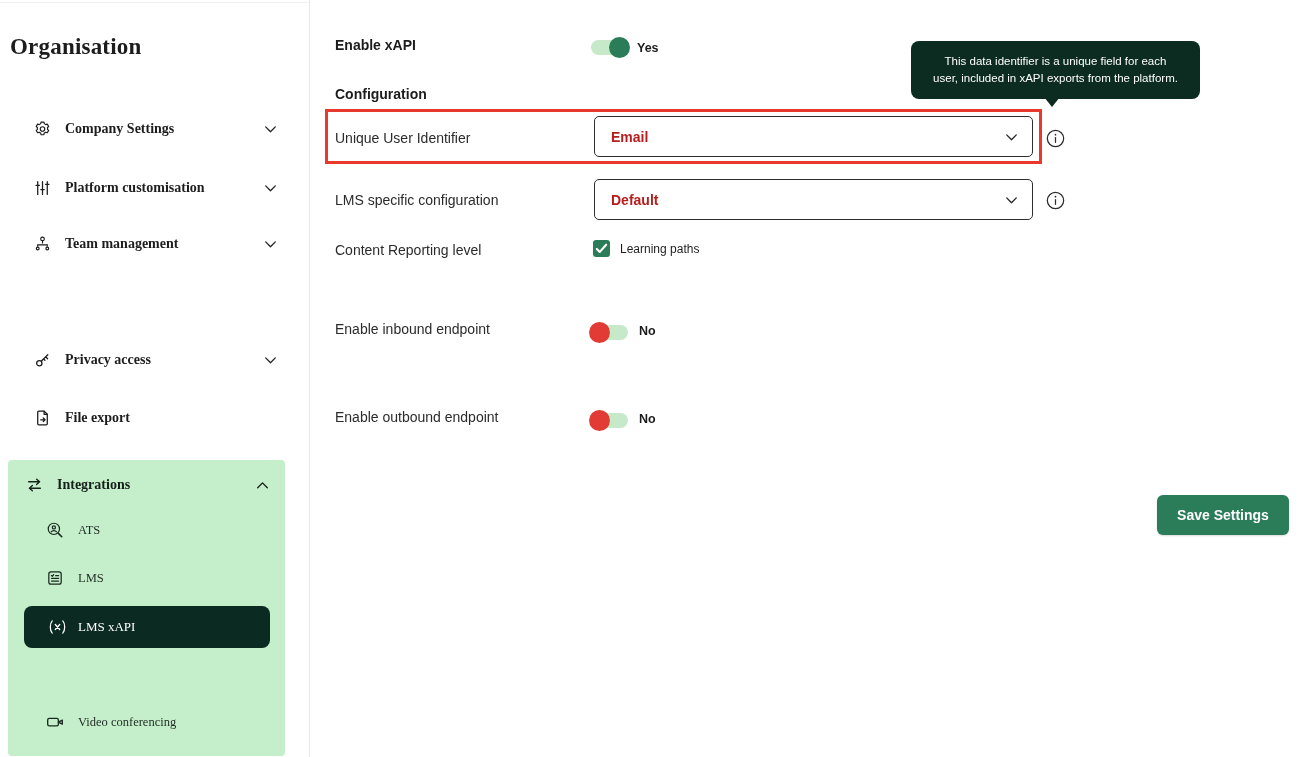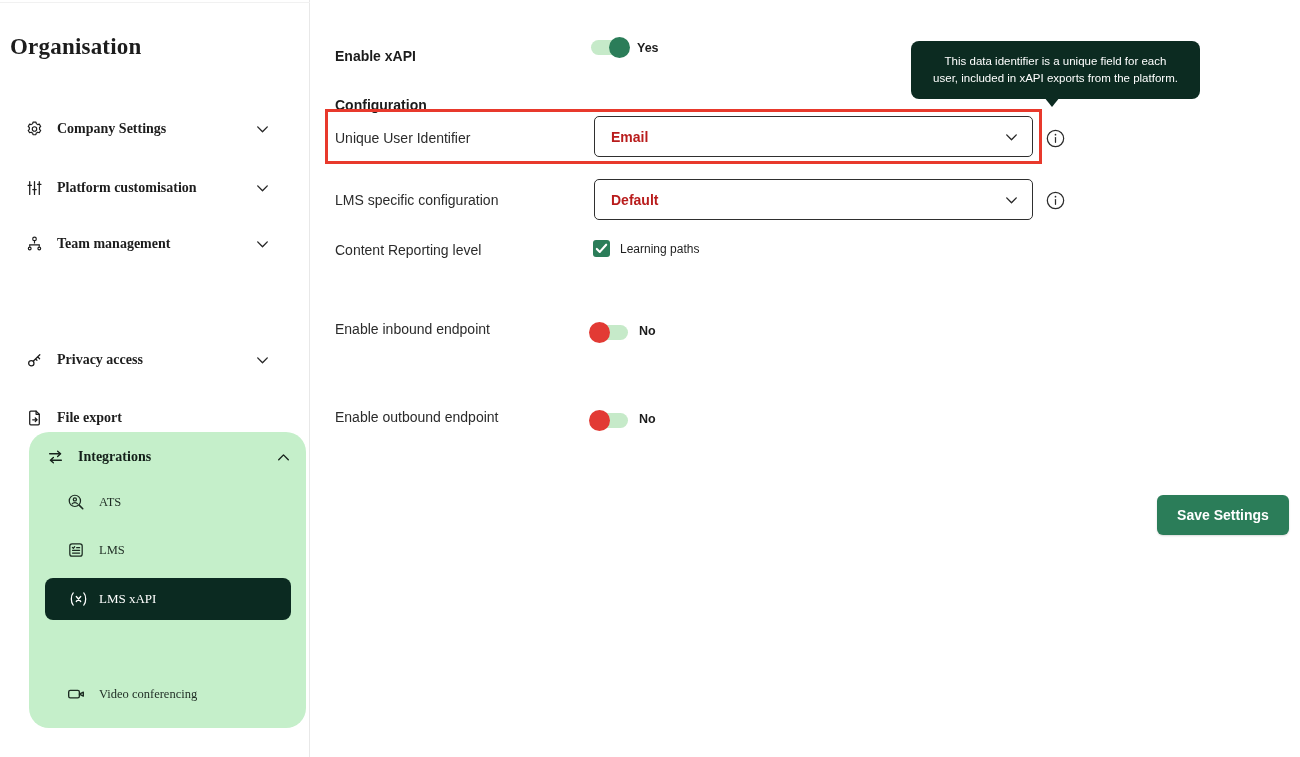--- a/index.html
+++ b/index.html
@@ -4,48 +4,48 @@
 <style>
   * { margin:0; padding:0; box-sizing:border-box; }
   html,body { width:1300px; height:757px; background:#fff; font-family:"Liberation Sans", sans-serif; }
   .stage { position:relative; width:1300px; height:757px; overflow:hidden; background:#fff; }
 
   
   .sidebar { position:absolute; left:0; top:0; width:310px; height:757px; background:#fff; border-right:1px solid #e8e8e8;font-family:Liberation Serif, serif; }
   .top-hairline { position:absolute; left:0; top:2px; width:310px; height:1px; background:#f1f1f1; }
   .sidebar-title { position:absolute; left:10px; top:34px; font-size:23px; font-weight:700; color:#1c1c1c; letter-spacing:.2px; }
 
-  .nav-item { position:absolute; left:0; width:298px; height:34px; cursor:pointer;padding-left:28px; }
+  .nav-item { position:absolute; left:8px; width:298px; height:34px; cursor:pointer;padding-left:28px; }
   .nav-icon { position:absolute; left:26px; top:50%; transform:translateY(-50%); width:17px; height:17px; color:#1d1d1d; }
   .nav-icon svg { width:100%; height:100%; display:block; }
   .nav-label { position:absolute; left:57px; top:50%; transform:translateY(-50%); font-size:14px; font-weight:700; color:#1d1d1d; white-space:nowrap; }
   .nav-chevron { position:absolute; left:254px; top:50%; transform:translateY(-50%); width:17px; height:17px; color:#2a2a2a; }
   .nav-chevron svg { width:100%; height:100%; display:block; }
 
-  .integrations-block { position:absolute; left:8px; top:432px; width:277px; height:296px; background:#c5efca; border-radius:20px;margin-left:21px; }
+  .integrations-block { position:absolute; left:8px; top:460px; width:277px; height:296px; background:#c5efca; border-radius:4px; }
   .int-row { position:absolute; left:0; width:277px; height:34px; cursor:pointer; }
   .int-icon { position:absolute; left:18px; top:50%; transform:translateY(-50%); width:17px; height:17px; color:#17231c; }
   .int-icon svg { width:100%; height:100%; display:block; }
   .int-label { position:absolute; left:49px; top:50%; transform:translateY(-50%); font-size:14px; font-weight:700; color:#14201a; }
   .int-chevron { position:absolute; left:246px; top:50%; transform:translateY(-50%); width:17px; height:17px; color:#17231c; }
   .int-chevron svg { width:100%; height:100%; display:block; }
 
   .sub-row { position:absolute; left:0; width:277px; height:34px; cursor:pointer; }
   .sub-icon { position:absolute; left:38px; top:50%; transform:translateY(-50%); width:18px; height:18px; color:#1b2a21; }
   .sub-icon svg { width:100%; height:100%; display:block; }
   .sub-label { position:absolute; left:70px; top:50%; transform:translateY(-50%); font-size:12.5px; color:#1e2b23; white-space:nowrap; }
 
   .selected-pill { position:absolute; left:16px; top:146px; width:246px; height:42px; background:#0b2a21; border-radius:8px; cursor:pointer; }
   .pill-icon { position:absolute; left:24px; top:50%; transform:translateY(-50%); width:19px; height:16px; color:#fff; }
   .pill-icon svg { width:100%; height:100%; display:block; }
   .pill-label { position:absolute; left:54px; top:50%; transform:translateY(-50%); font-size:13px; color:#ffffff; }
 
   
   .field-label { position:absolute; font-size:14px; color:#2b2b2b; white-space:nowrap; }
-  .bold-label { position:absolute; font-size:14px; font-weight:700; color:#1c1c1c; white-space:nowrap;margin-top:11px; }
+  .bold-label { position:absolute; font-size:14px; font-weight:700; color:#1c1c1c; white-space:nowrap; }
 
   .toggle { position:absolute; width:37px; height:15px; border-radius:8px; background:#c6eac9; cursor:pointer; }
   .toggle .knob { position:absolute; width:21px; height:21px; border-radius:50%; top:-3px; }
   .toggle.on .knob { right:-2px; background:#2b7d59; }
   .toggle.off .knob { left:-2px; background:#e23a34; }
   .toggle-value { position:absolute; font-size:12.5px; font-weight:700; color:#1c1c1c; }
 
   .highlight-rect { position:absolute; left:325px; top:109px; width:717px; height:55px; border:3px solid #e8392c; background:transparent; pointer-events:none; }
 
   .dropdown { position:absolute; left:594px; width:439px; height:41px; border:1.5px solid #2f2f2f; border-radius:5px; background:#fff; cursor:pointer; }

